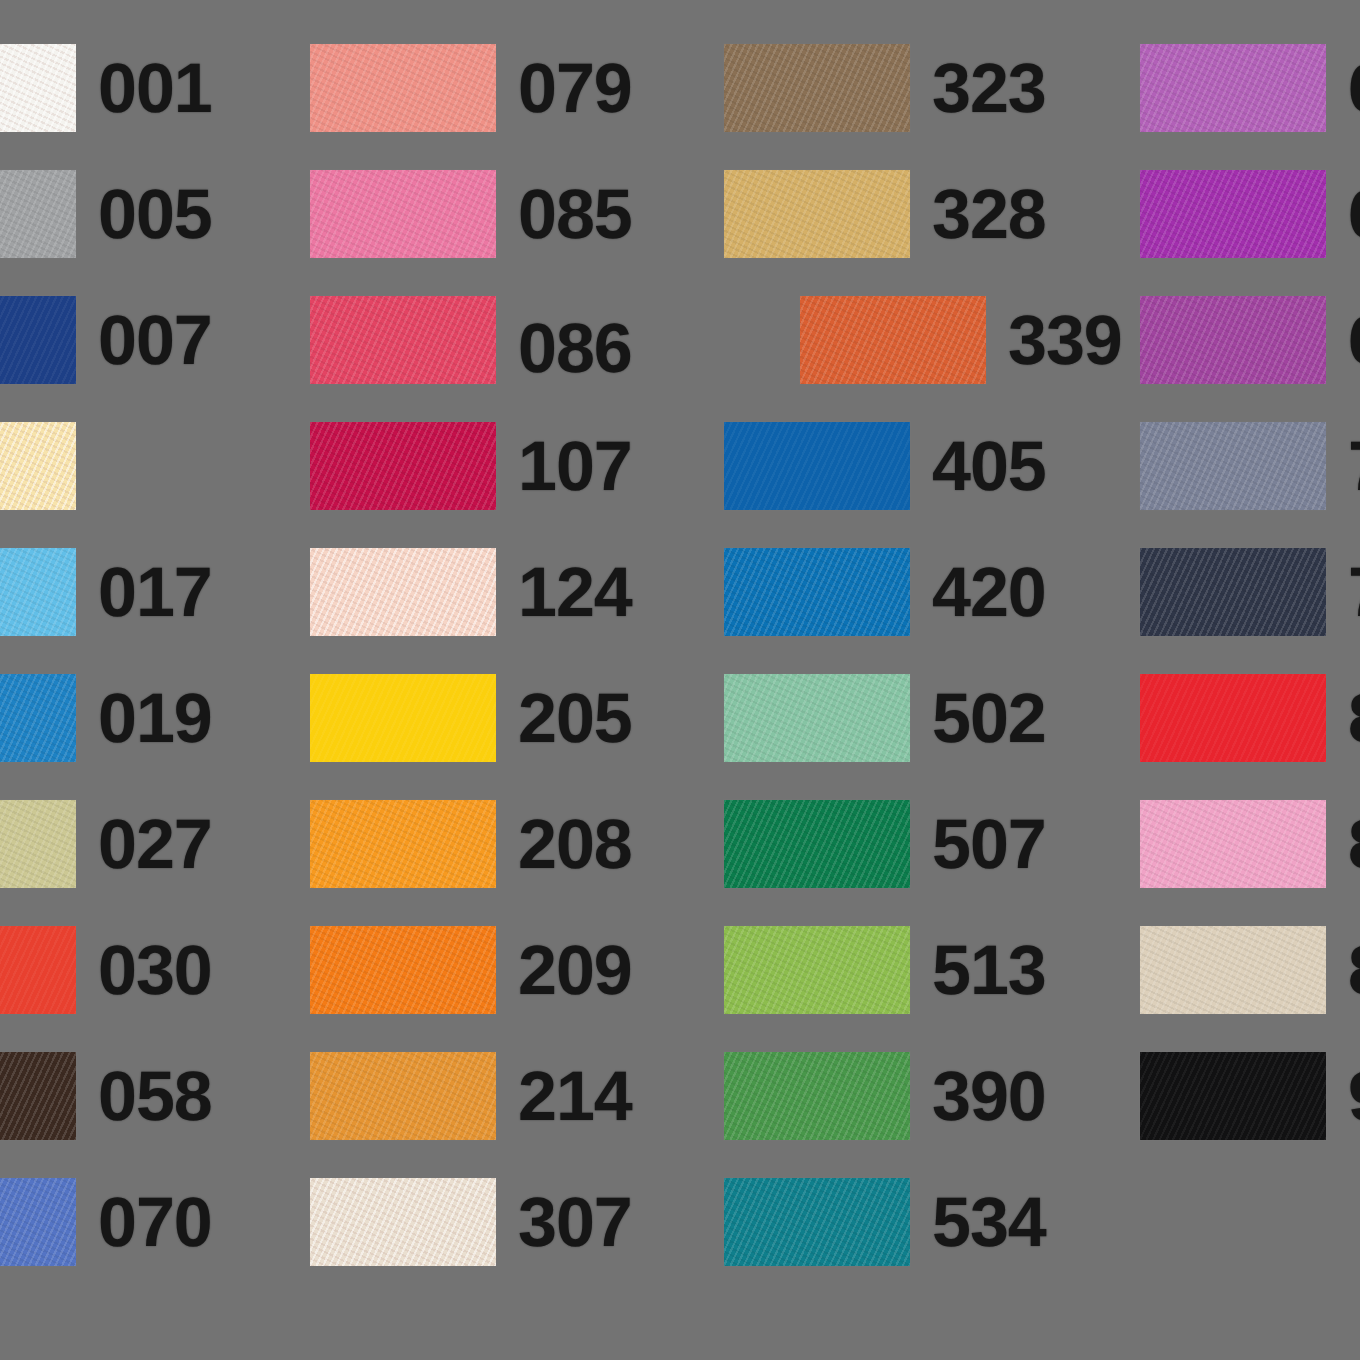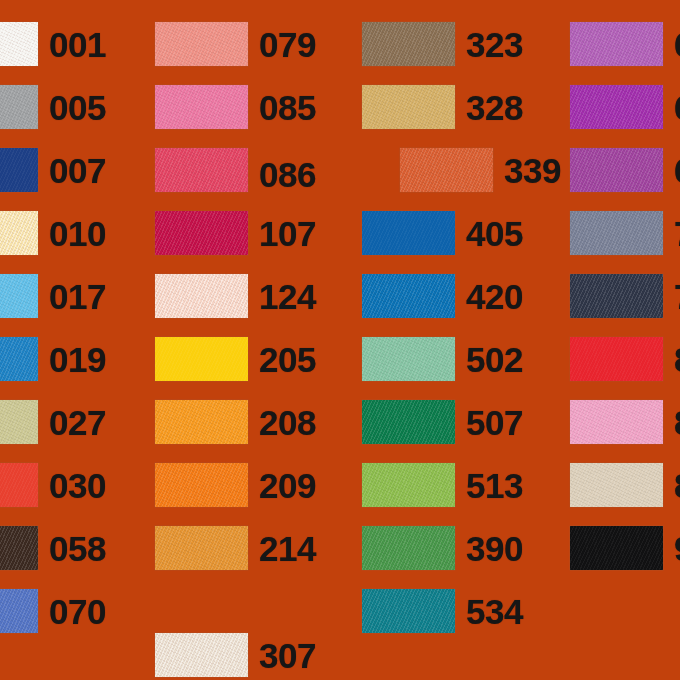--- a/index.html
+++ b/index.html
@@ -11,21 +11,21 @@
   body {
     width: 680px;
     height: 680px;
     overflow: hidden;
     font-family: "Liberation Sans", sans-serif;
   }
   #chart {
     position: relative;
     width: 680px;
     height: 680px;
-    background: #c2410c;
+    background: #737373;
   }
   .column {
     position: absolute;
     top: 0;
     height: 680px;
   }
   .row {
     position: absolute;
     left: 0;
     display: flex;
@@ -108,21 +108,20 @@
       <div class="row" style="top: 85px;">
         <div class="swatch" style="background: rgb(160, 162, 164); width: 93px; height: 44px;"></div>
         <div class="code" style="color: rgb(22, 22, 22);">005</div>
       </div>
       <div class="row" style="top: 148px;">
         <div class="swatch flat" style="background: rgb(29, 63, 134); width: 93px; height: 44px;"></div>
         <div class="code" style="color: rgb(22, 22, 22);">007</div>
       </div>
       <div class="row" style="top: 211px;">
         <div class="swatch pale" style="background: rgb(247, 227, 172); width: 93px; height: 44px;"></div>
-        <div class="code" style="color: rgb(22, 22, 22);">010</div>
       </div>
       <div class="row" style="top: 274px;">
         <div class="swatch" style="background: rgb(98, 191, 232); width: 93px; height: 44px;"></div>
         <div class="code" style="color: rgb(22, 22, 22);">017</div>
       </div>
       <div class="row" style="top: 337px;">
         <div class="swatch" style="background: rgb(30, 130, 196); width: 93px; height: 44px;"></div>
         <div class="code" style="color: rgb(22, 22, 22);">019</div>
       </div>
       <div class="row" style="top: 400px;">
@@ -172,21 +171,21 @@
         <div class="code" style="color: rgb(22, 22, 22);">208</div>
       </div>
       <div class="row" style="top: 463px;">
         <div class="swatch" style="background: rgb(244, 123, 22); width: 93px; height: 44px;"></div>
         <div class="code" style="color: rgb(22, 22, 22);">209</div>
       </div>
       <div class="row" style="top: 526px;">
         <div class="swatch" style="background: rgb(229, 148, 50); width: 93px; height: 44px;"></div>
         <div class="code" style="color: rgb(22, 22, 22); text-align: right;">214</div>
       </div>
-      <div class="row" style="top: 589px; margin-top: 44px;">
+      <div class="row" style="top: 589px;">
         <div class="swatch pale" style="background: rgb(234, 223, 208); width: 93px; height: 44px;"></div>
         <div class="code" style="color: rgb(22, 22, 22);">307</div>
       </div>
     </div>
   <div class="column" id="col-3">
       <div class="row" style="top: 22px;">
         <div class="swatch" style="background: rgb(138, 112, 84); width: 93px; height: 44px;"></div>
         <div class="code" style="color: rgb(22, 22, 22);">323</div>
       </div>
       <div class="row" style="top: 85px;">

